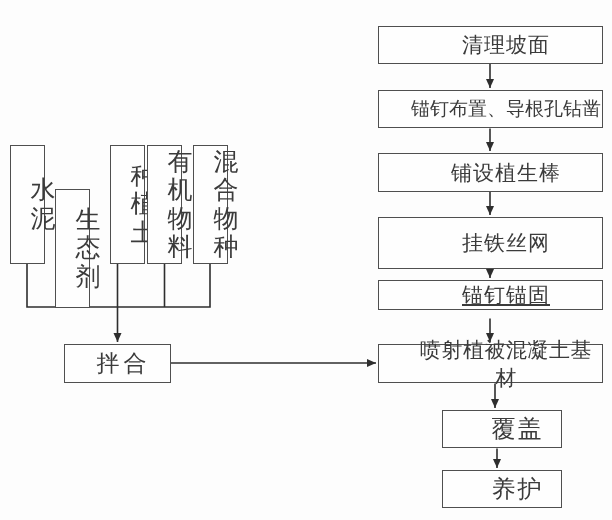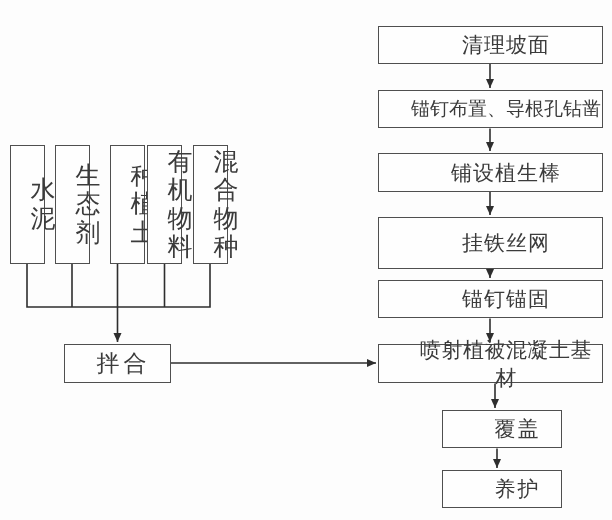--- a/index.html
+++ b/index.html
@@ -13,40 +13,40 @@
   .box {
     position:absolute; box-sizing:border-box;
     border:1.5px solid #4f4f4f; background:#fefefe;
     display:flex; align-items:center; justify-content:center;
     text-align:center;
     padding-left:31px;
   }
   
   .mat { top:145px; width:35px; height:119px; }
   .m1 { left:10px; }
-  .m2 { left:55px; }
+  .m2 { left:55px;margin-top:44px; }
   .m3 { left:100px;margin-left:10px; }
   .m4 { left:147px; }
   .m5 { left:193px; }
   .vtext {
     display:block; width:1.05em; font-size:25px; line-height:1.13;
     word-break:break-all; text-align:center;
   }
   
   .mix { left:64px; top:344px; width:107px; height:39px;
          font-size:23px; letter-spacing:4px; padding-left:12px; }
   
   .step { left:378px; width:225px; font-size:21px; letter-spacing:1px; }
   .s1 { top:26px;  height:38px; }
   .s2 { top:90px;  height:38px; font-size:19px; letter-spacing:0; }
   .s3 { top:153px; height:39px; }
   .s4 { top:217px; height:52px; }
-  .s5 { top:280px; height:38px; }
+  .s5 { top:280px; height:30px;text-decoration:underline; }
   .s6 { top:344px; height:39px; letter-spacing:0.5px; }
-  .small { left:442px; width:120px; font-size:21px; letter-spacing:2px;text-align:right; }
+  .small { left:442px; width:120px; font-size:24px; letter-spacing:2px;text-align:right; }
   .s7 { top:410px; height:38px; }
   .s8 { top:470px; height:38px; }
 </style>
 </head>
 <body>
 
 <div class="canvas">
 
   <svg class="connectors" viewBox="0 0 612 520" xmlns="http://www.w3.org/2000/svg">
     <defs>

